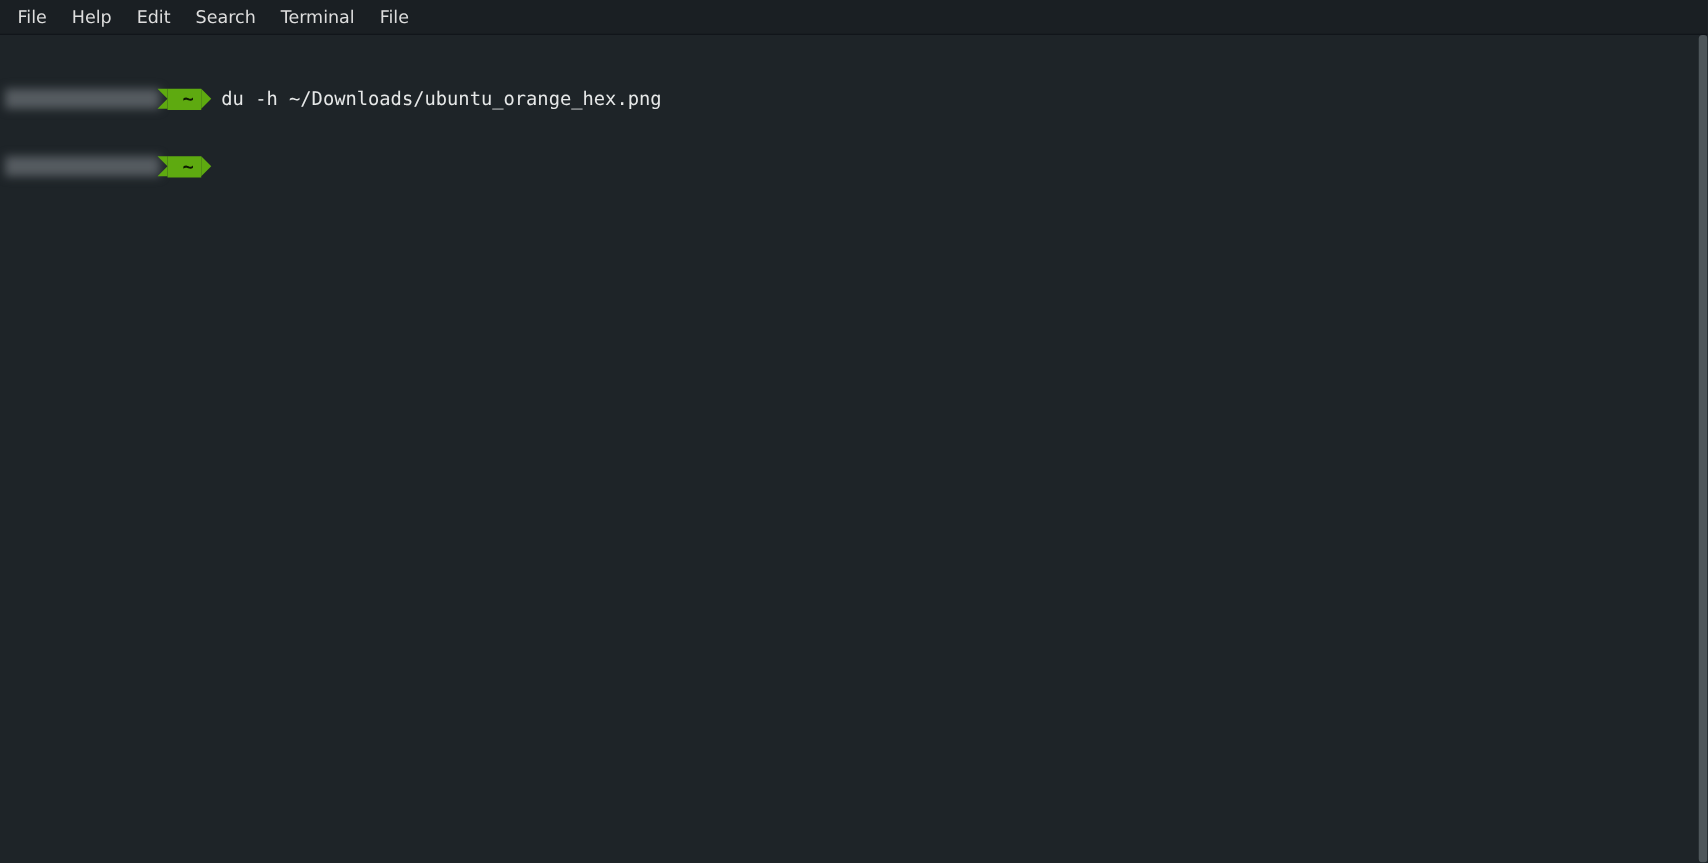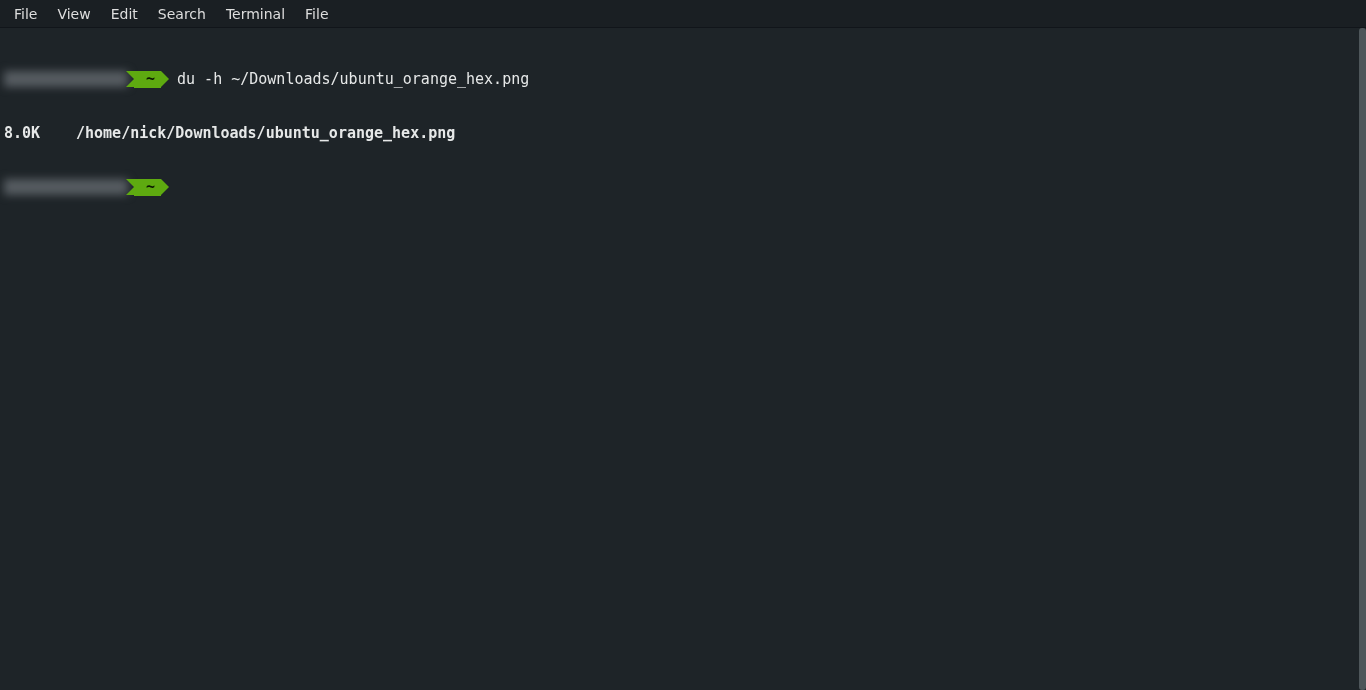--- a/index.html
+++ b/index.html
@@ -118,39 +118,35 @@
     height: 100%;
     background: #4e565a;
     border-radius: 3px;
   }
 </style>
 </head>
 <body>
 
 <div class="menubar">
   <div class="menu-item">File</div>
-  <div class="menu-item">View</div>
+  <div class="menu-item">Help</div>
   <div class="menu-item">Edit</div>
   <div class="menu-item">Search</div>
   <div class="menu-item">Terminal</div>
   <div class="menu-item">File</div>
 </div>
 
 <div class="terminal-wrap">
   <div class="terminal">
     <div class="line">
       <span class="blurred-host"></span>
       <span class="tilde-tag">~</span>
       <span class="cmd">du -h ~/Downloads/ubuntu_orange_hex.png</span>
     </div>
     <div class="line">
-      <span class="outsize">8.0K</span>
-      <span class="outpath">/home/nick/Downloads/ubuntu_orange_hex.png</span>
-    </div>
-    <div class="line">
       <span class="blurred-host"></span>
       <span class="tilde-tag">~</span>
     </div>
   </div>
 
   <div class="scrollbar-track">
     <div class="scrollbar-thumb"></div>
   </div>
 </div>
 

